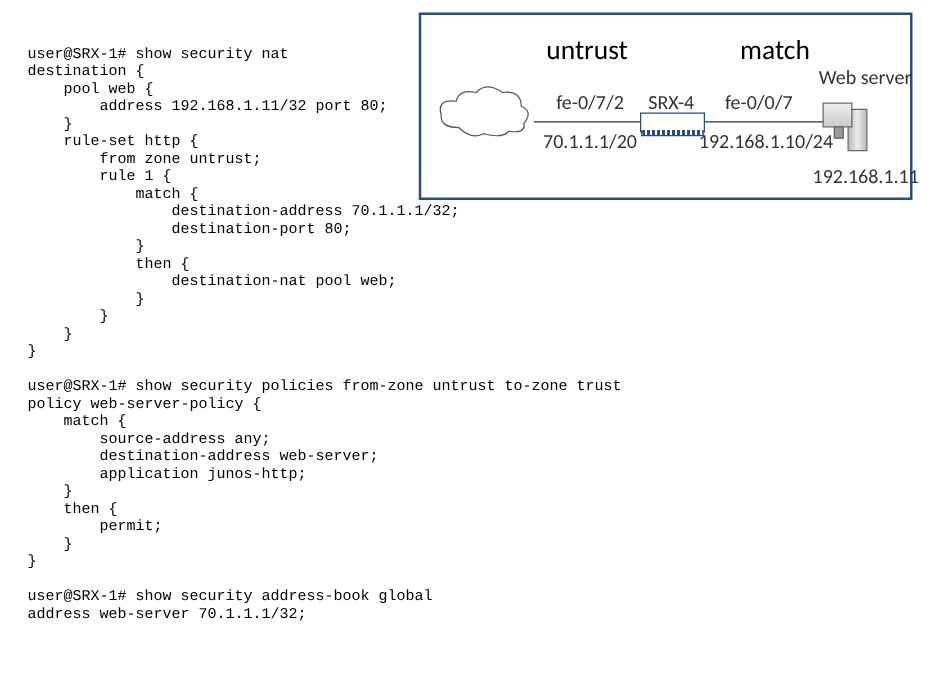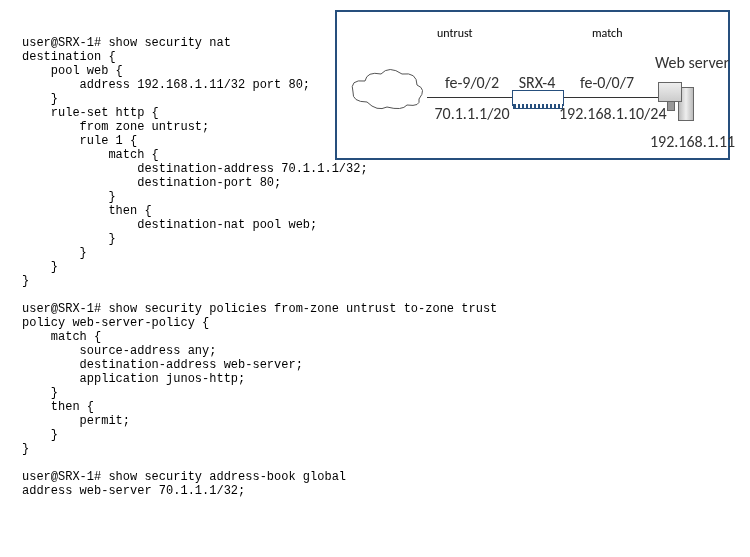--- a/index.html
+++ b/index.html
@@ -27,21 +27,21 @@
     right: 20px;
     width: 395px;
     height: 150px;
     border: 2px solid #264f7d;
     background: #fff;
     box-sizing: border-box;
     font-family: Calibri, Arial, sans-serif;
   }
   .diagram-label {
     position: absolute;
-    font-size: 12px;
+    font-size: 22px;
     color: #000;
   }
   .diagram-small {
     position: absolute;
     font-size: 16px;
     color: #333;
     text-align: center;
     width: 80px;
   }
   .cloud {
@@ -160,19 +160,19 @@
   <div class="hline" style="left:225px;width:105px"></div>
 
   <div class="srx"></div>
 
   <div class="server">
     <div class="tower"></div>
     <div class="monitor"></div>
   </div>
 
   <div class="diagram-small" style="left:160px;top:61px">SRX-4</div>
-  <div class="diagram-small" style="left:95px;top:61px">fe-9/0/2</div>
+  <div class="diagram-small" style="left:95px;top:61px">fe-0/7/2</div>
   <div class="diagram-small" style="left:230px;top:61px">fe-0/0/7</div>
   <div class="diagram-small" style="left:90px;top:92px;width:90px">70.1.1.1/20</div>
   <div class="diagram-small" style="left:222px;top:92px;width:100px">192.168.1.10/24</div>
   <div class="diagram-small" style="left:315px;top:41px;width:80px">Web server</div>
   <div class="diagram-small" style="left:313px;top:120px;width:80px">192.168.1.11</div>
 </div>
 
 </body></html>

